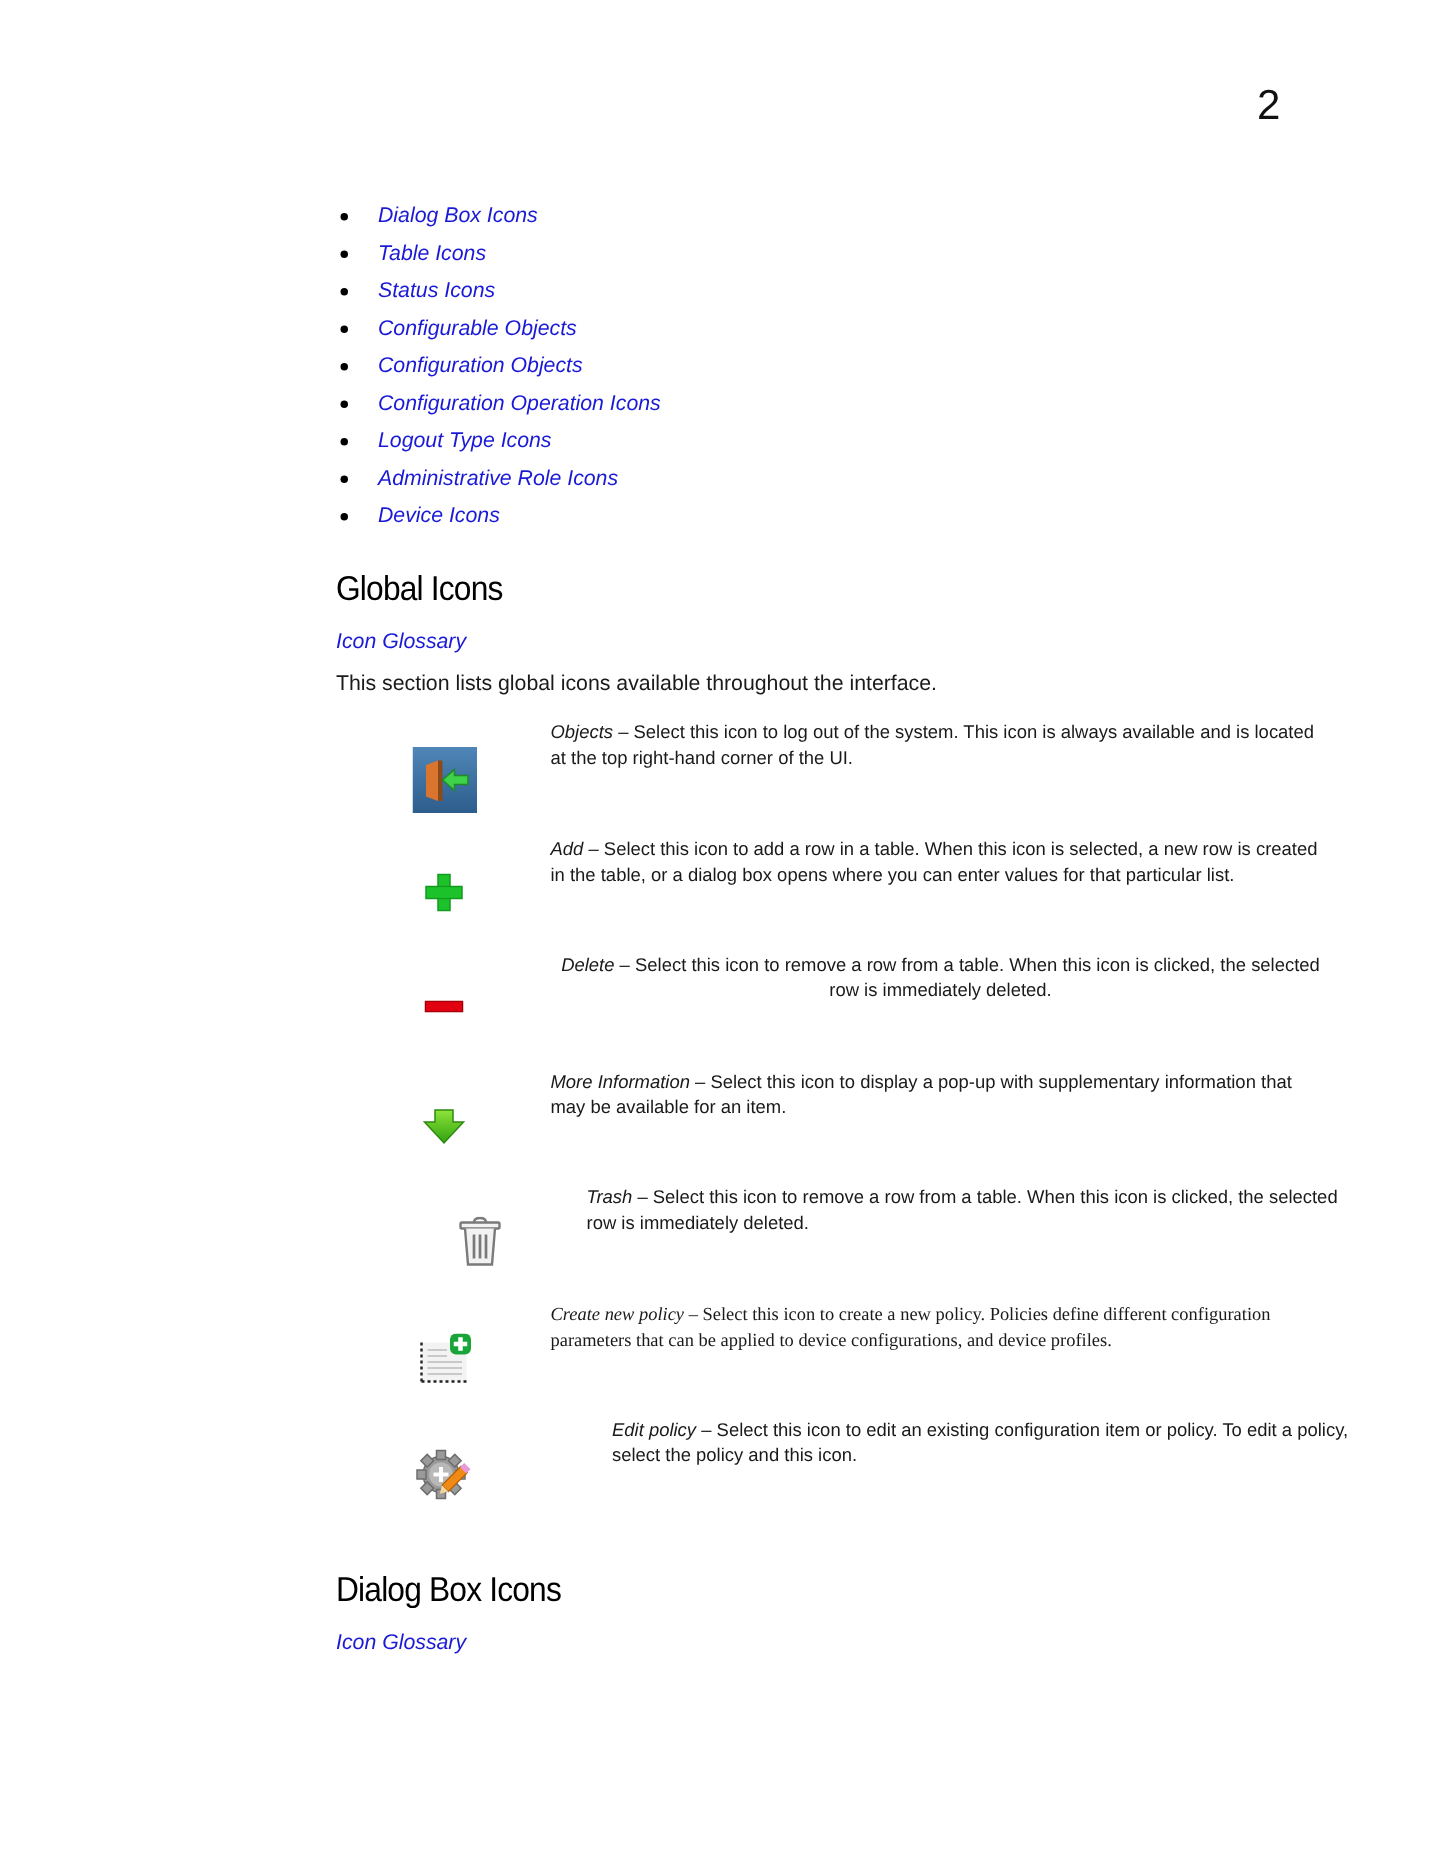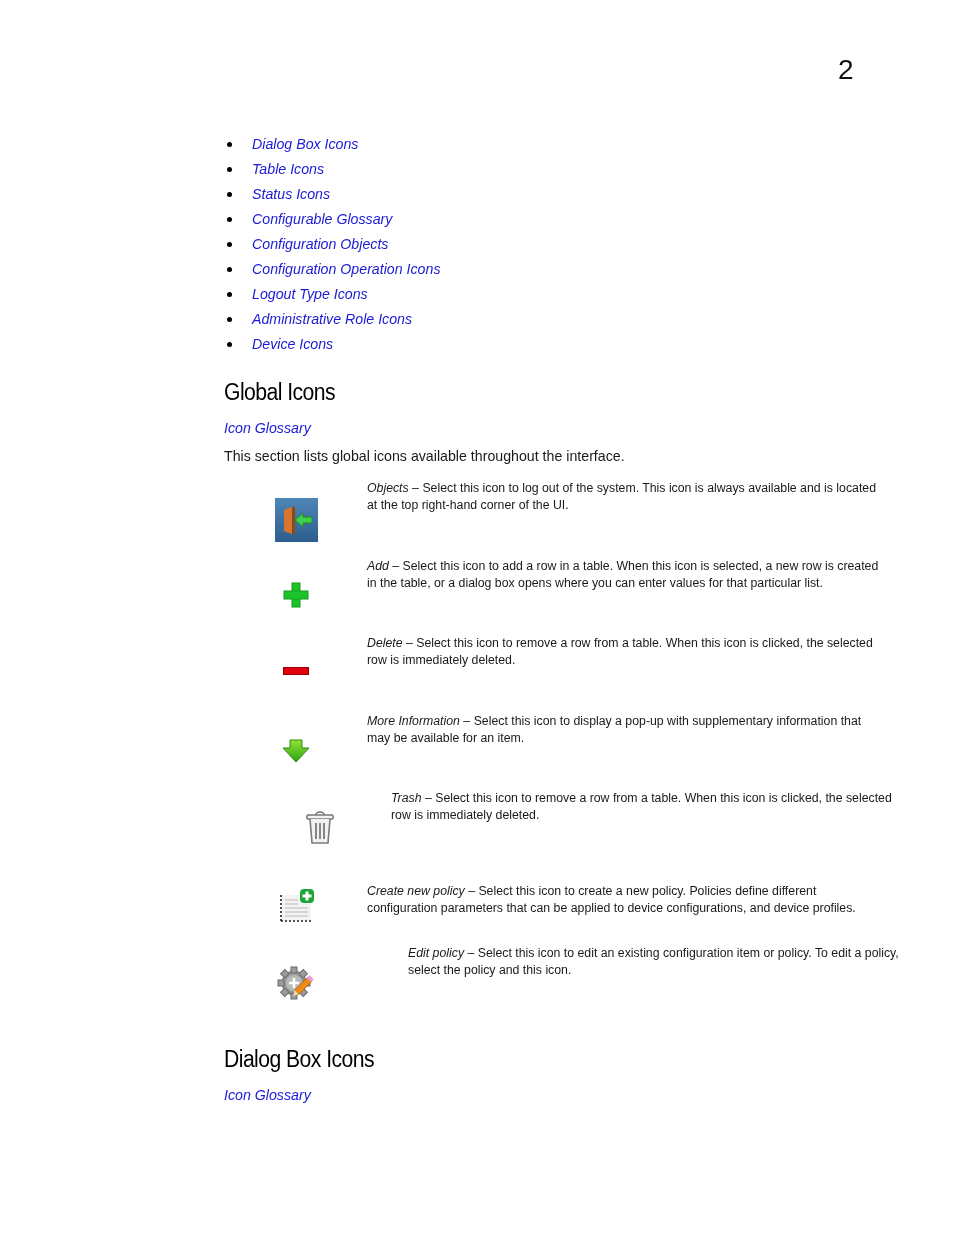--- a/index.html
+++ b/index.html
@@ -25,21 +25,21 @@
 </style>
 </head>
 <body>
 
 <div class="chapter-num">2</div>
 
 <ul class="toc">
   <li><span class="bullet"></span><a class="link">Dialog Box Icons</a></li>
   <li><span class="bullet"></span><a class="link">Table Icons</a></li>
   <li><span class="bullet"></span><a class="link">Status Icons</a></li>
-  <li><span class="bullet"></span><a class="link">Configurable Glossary</a></li>
+  <li><span class="bullet"></span><a class="link">Configurable Objects</a></li>
   <li><span class="bullet"></span><a class="link">Configuration Objects</a></li>
   <li><span class="bullet"></span><a class="link">Configuration Operation Icons</a></li>
   <li><span class="bullet"></span><a class="link">Logout Type Icons</a></li>
   <li><span class="bullet"></span><a class="link">Administrative Role Icons</a></li>
   <li><span class="bullet"></span><a class="link">Device Icons</a></li>
 </ul>
 
 <h2 class="h-global">Global Icons</h2>
 <a class="link gl-link gl1">Icon Glossary</a>
 <div class="intro">This section lists global icons available throughout the interface.</div>
@@ -72,21 +72,21 @@
   </div>
   <div class="desc" style="top:0;"><span class="term">Add</span><span> – Select this icon to add a row in a table. When this icon is selected, a new row is created in the table, or a dialog box opens where you can enter values for that particular list.</span></div>
 </div>
 
 <div class="icon-row" style="top:635px;">
   <div class="icon-box" style="top:10px;">
     <svg width="26" height="8" viewBox="0 0 26 8">
         <rect x="0.5" y="0.5" width="25" height="7" fill="#e00010" stroke="#a0000a" stroke-width="1"></rect>
       </svg>
   </div>
-  <div class="desc" style="top:0;"><span class="term">Delete</span><span> – Select this icon to remove a row from a table. When this icon is clicked, the selected row is immediately deleted.</span></div>
+  <div class="desc" style="top:0;text-align:center;"><span class="term">Delete</span><span> – Select this icon to remove a row from a table. When this icon is clicked, the selected row is immediately deleted.</span></div>
 </div>
 
 <div class="icon-row" style="top:713px;">
   <div class="icon-box" style="top:12px;">
     <svg width="28" height="24" viewBox="0 0 28 24">
       <defs>
           <linearGradient id="lg2" x1="0" y1="0" x2="0" y2="1">
             <stop offset="0" stop-color="#8fe33a"></stop>
             <stop offset="1" stop-color="#2fa30e"></stop>
           </linearGradient>
@@ -120,21 +120,21 @@
       <line x1="7" y1="11" x2="20" y2="11" stroke="#c9c9c9" stroke-width="1.4"></line>
       <line x1="7" y1="15" x2="20" y2="15" stroke="#c9c9c9" stroke-width="1.4"></line>
       <line x1="7" y1="19" x2="30" y2="19" stroke="#c9c9c9" stroke-width="1.4"></line>
       <line x1="7" y1="23" x2="30" y2="23" stroke="#c9c9c9" stroke-width="1.4"></line>
       <line x1="7" y1="27" x2="30" y2="27" stroke="#c9c9c9" stroke-width="1.4"></line>
       <rect x="22" y="0" width="14" height="14" rx="4" fill="#1aa53a"></rect>
       <rect x="27.5" y="2.5" width="3" height="9" fill="#fff"></rect>
       <rect x="24.5" y="5.5" width="9" height="3" fill="#fff"></rect>
     </svg>
   </div>
-  <div class="desc" style="top:15px;"><span class="term">Create new policy</span><span> – Select this icon to create a new policy. Policies define different configuration parameters that can be applied to device configurations, and device profiles.</span></div>
+  <div class="desc" style="top:0;font-family:Liberation Serif, serif;"><span class="term">Create new policy</span><span> – Select this icon to create a new policy. Policies define different configuration parameters that can be applied to device configurations, and device profiles.</span></div>
 </div>
 
 <div class="icon-row" style="top:945px;">
   <div class="icon-box" style="top:12px;">
     <svg width="38" height="38" viewBox="0 0 38 38">
       <g transform="translate(17,19)">
         <circle r="12" fill="#9a9a9a" stroke="#6d6d6d" stroke-width="1"></circle>
         <g fill="#9a9a9a" stroke="#6d6d6d" stroke-width="1">
           <rect x="-3" y="-16" width="6" height="6"></rect>
           <rect x="-3" y="10" width="6" height="6"></rect>

